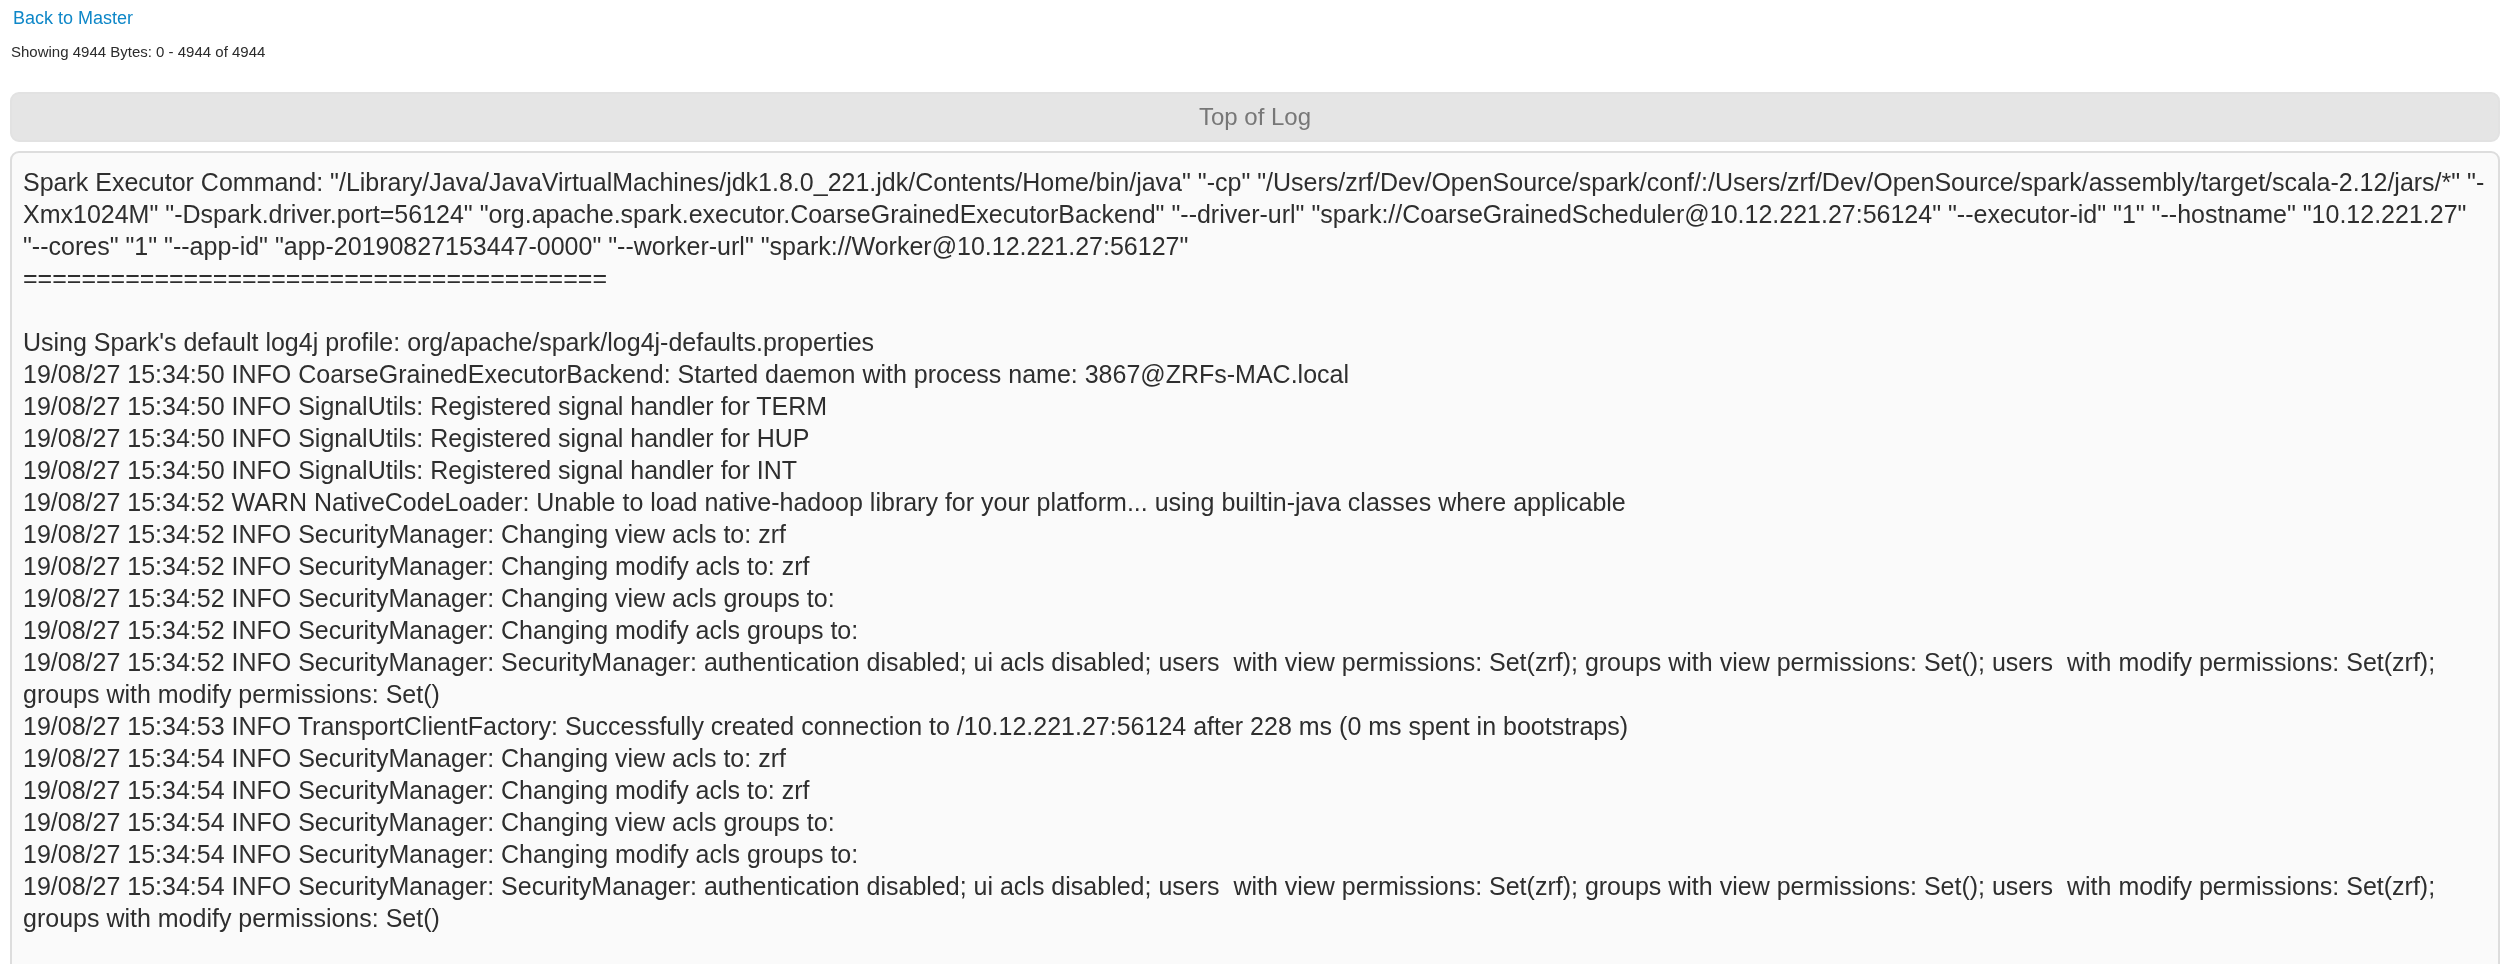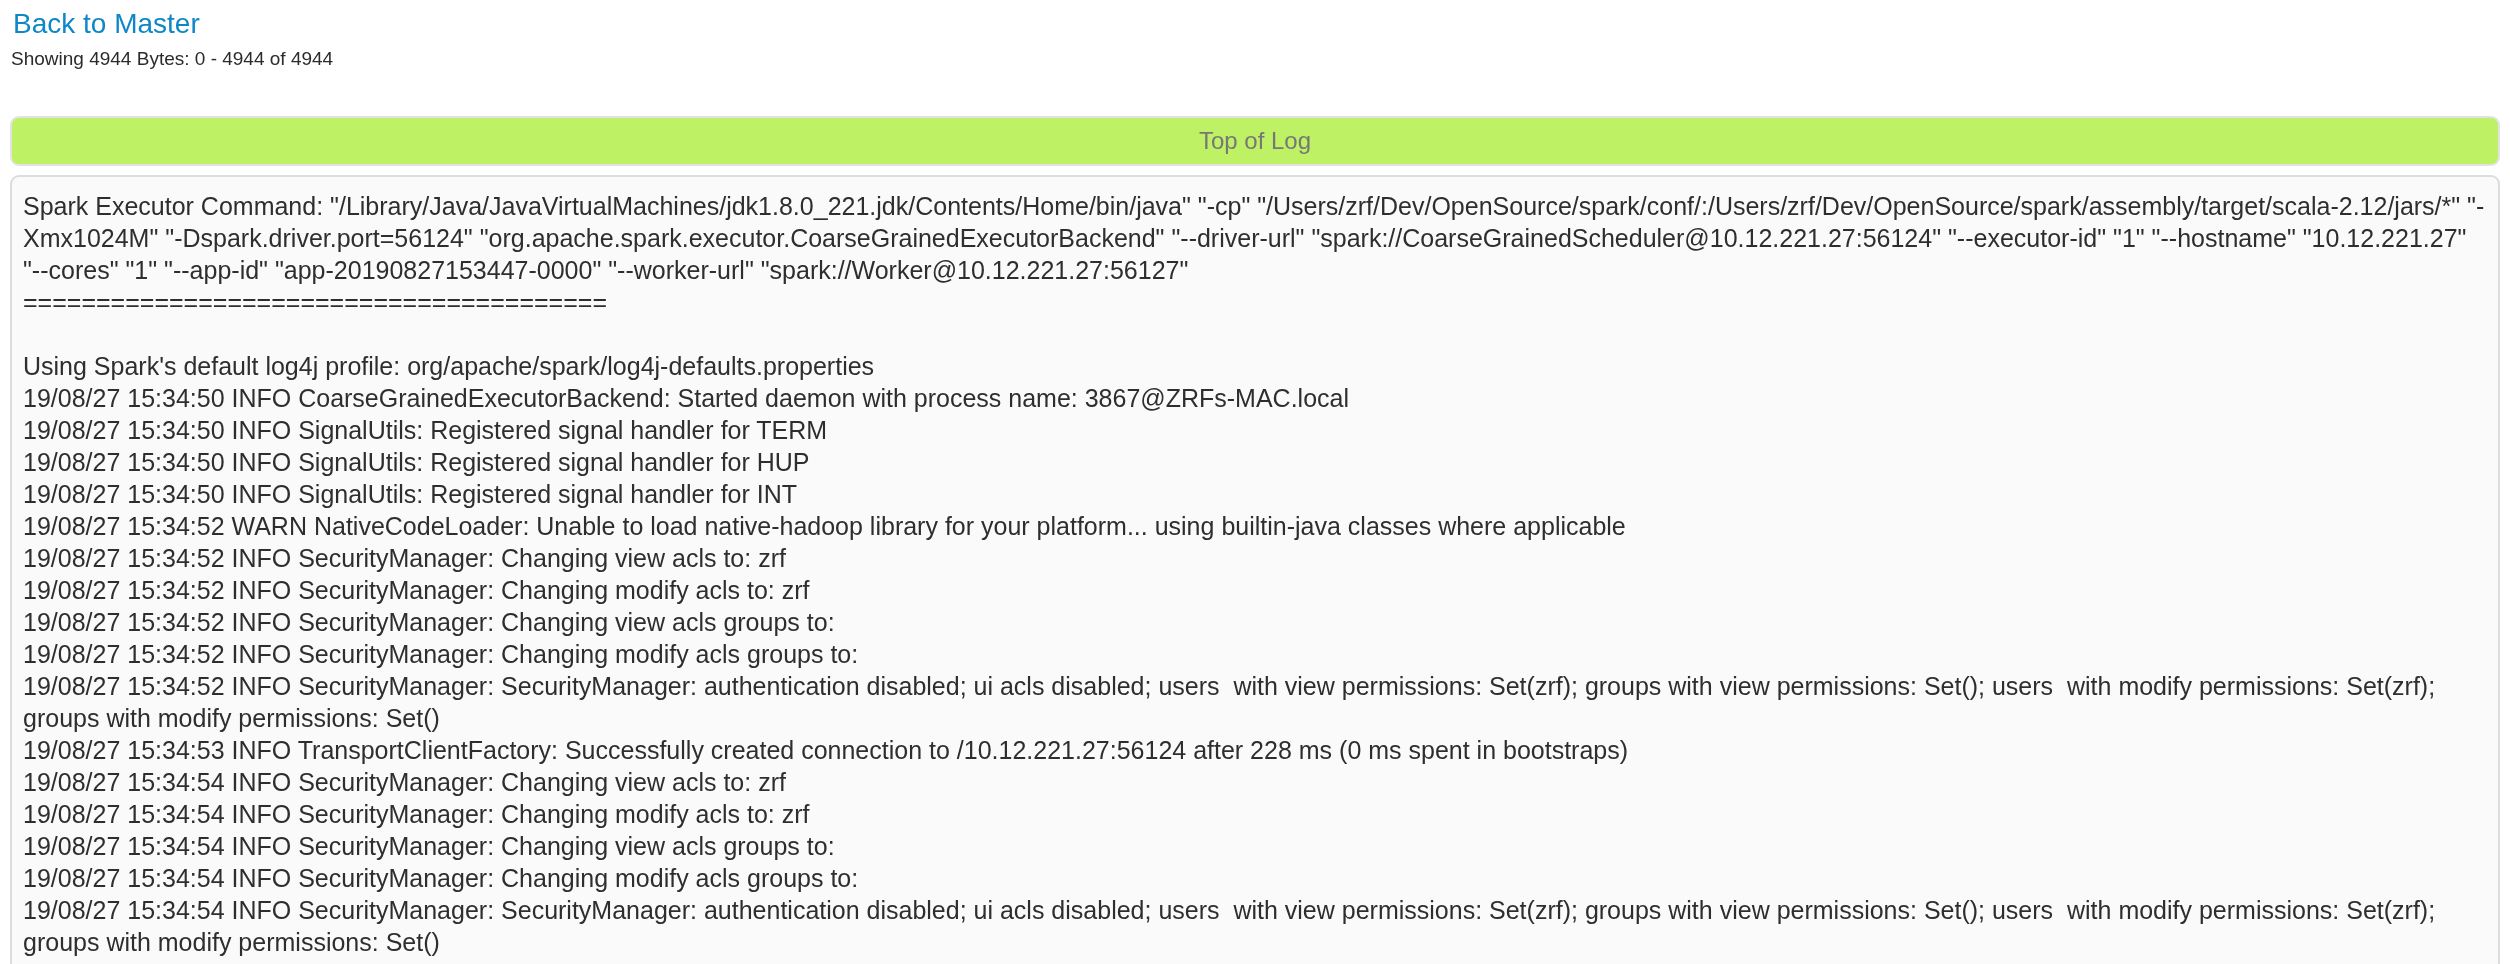--- a/index.html
+++ b/index.html
@@ -10,35 +10,35 @@
     background: #ffffff;
     font-family: "Liberation Sans", sans-serif;
   }
   .page {
     padding: 8px 10px 0 10px;
   }
   .back-link {
     display: inline-block;
     margin-left: 3px;
     color: #0e87c8;
-    font-size: 28px;
+    font-size: 18px;
     font-weight: 400;
     text-decoration: none;
     cursor: pointer;
   }
   .byte-range {
-    margin-top: 8px;
+    margin-top: 14px;
     margin-left: 1px;
     color: #2b2b2b;
-    font-size: 19px;
+    font-size: 15px;
   }
   .log-header-bar {
-    margin-top: 46px;
+    margin-top: 32px;
     height: 50px;
-    background: #bef264;
+    background: #e5e5e5;
     border: 2px solid #e2e2e2;
     border-radius: 9px;
     display: flex;
     align-items: center;
     justify-content: center;
     cursor: pointer;
   }
   .log-header-bar span {
     color: #777777;
     font-size: 24px;

